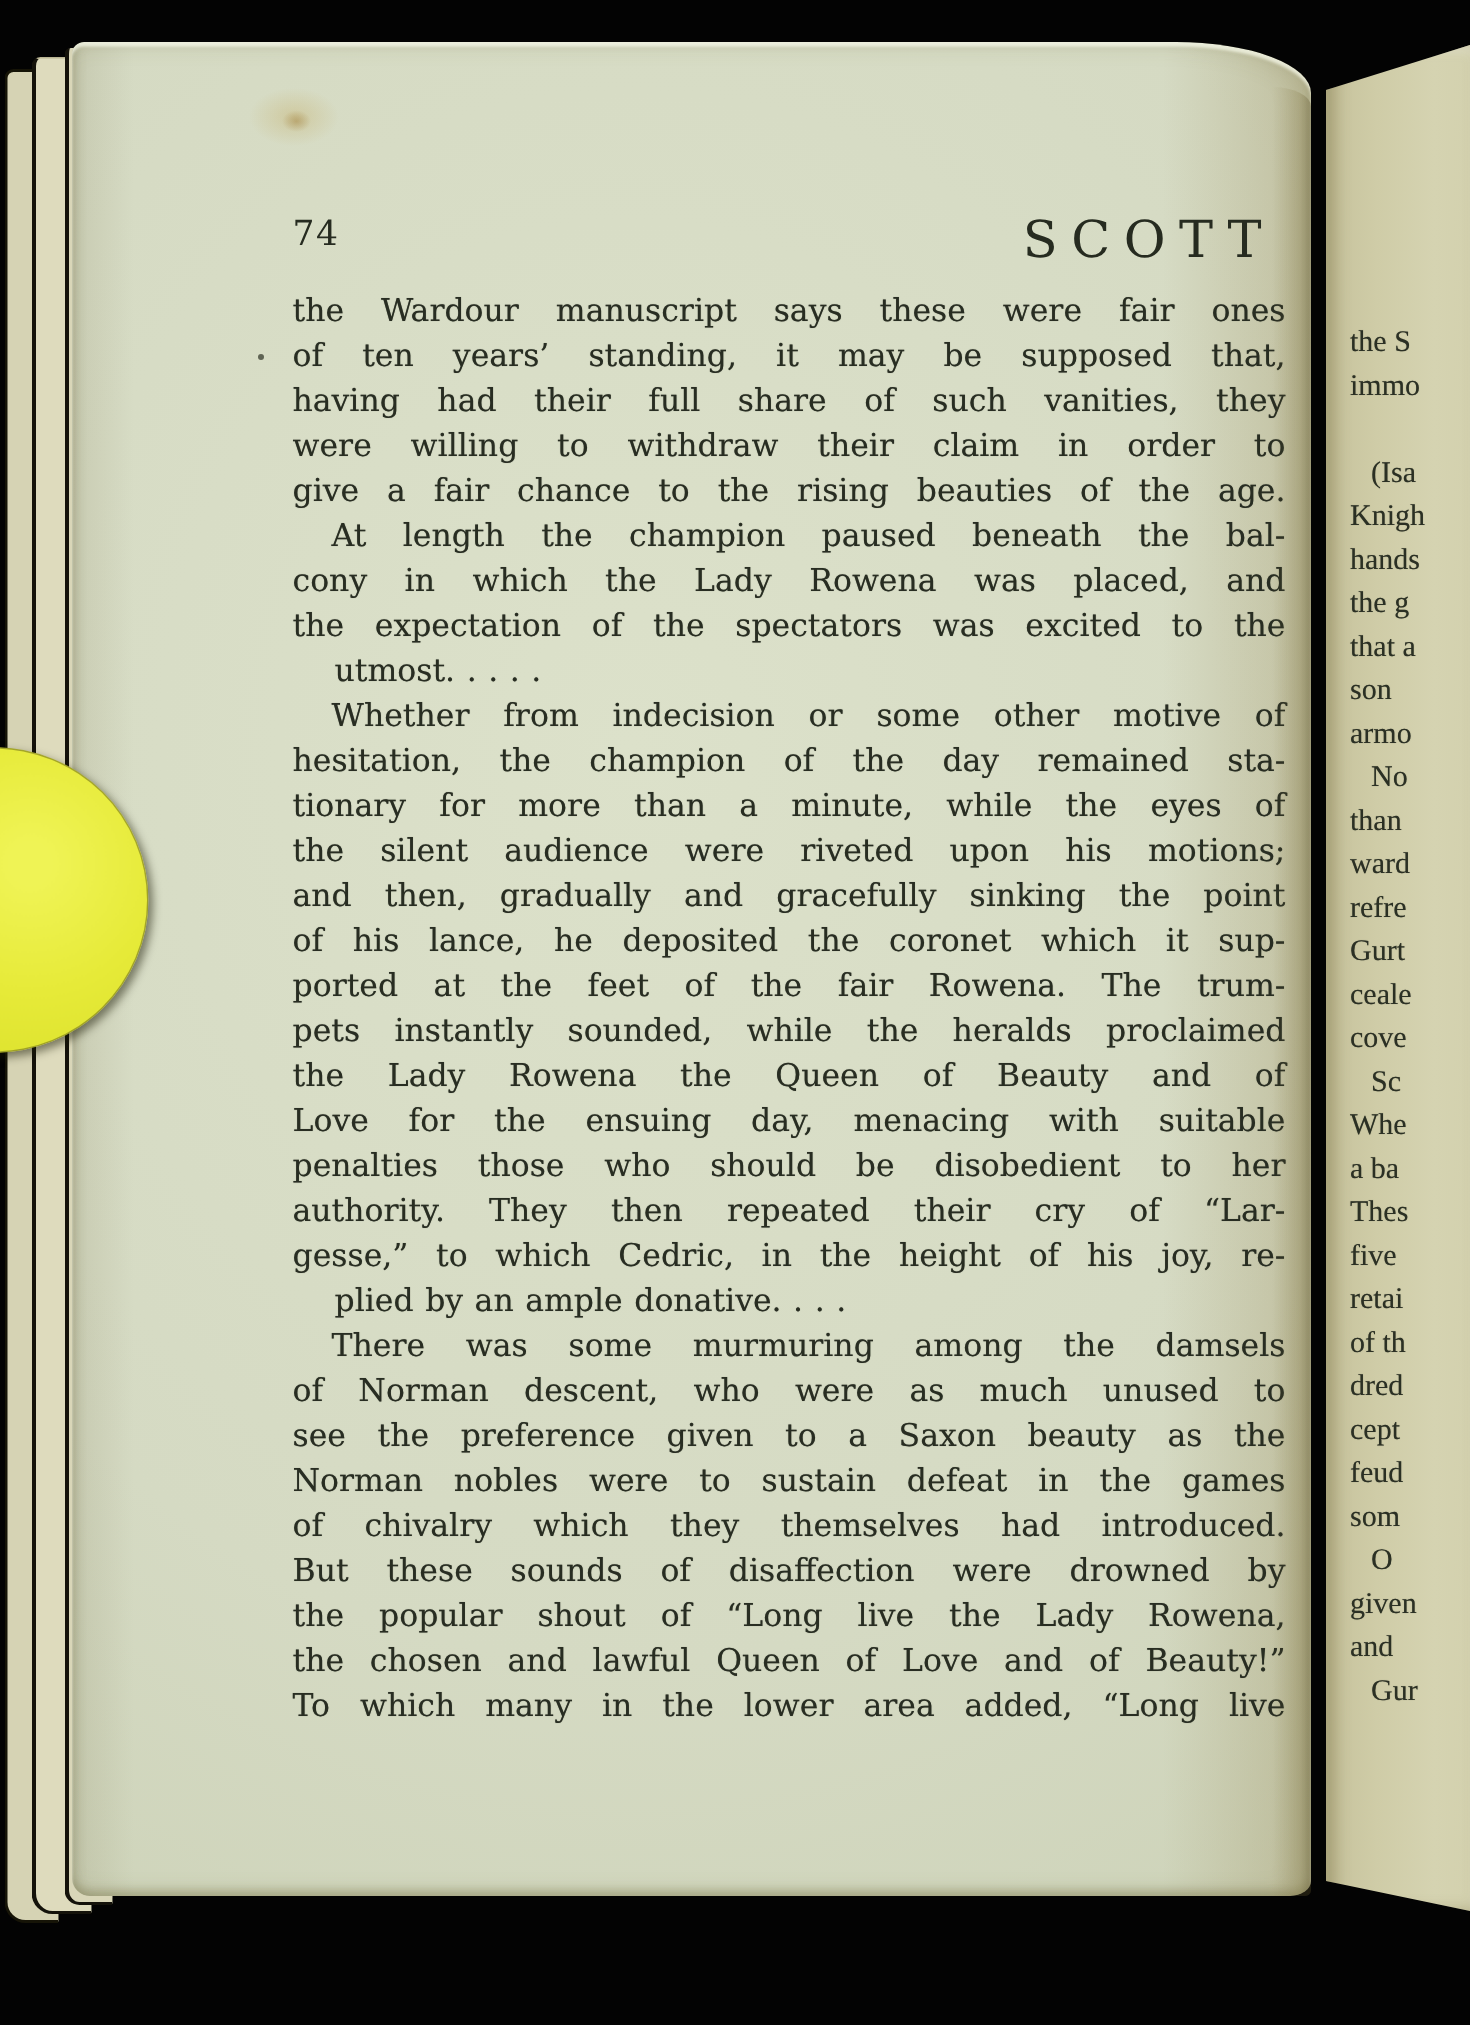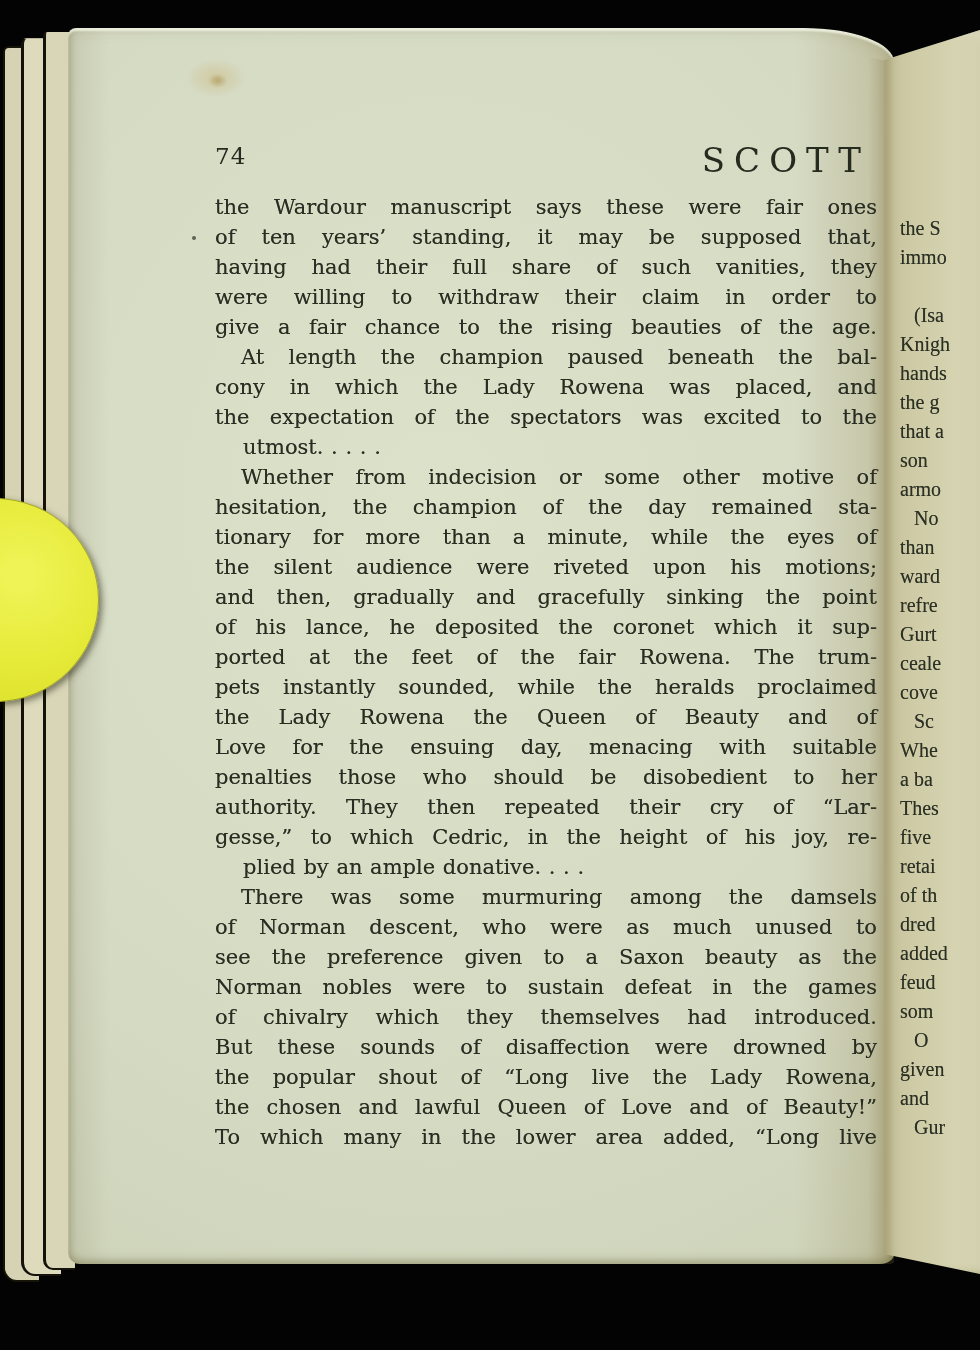--- a/index.html
+++ b/index.html
@@ -17,21 +17,21 @@
   .s1{left:3px;top:46px;width:36px;height:1236px;background:#d6d3b4;
       border:2px solid #161407;border-right:none;border-radius:6px 0 0 14px;}
   .s2{left:21px;top:38px;width:40px;height:1238px;background:#dedbbd;
       border-left:3px solid #14120a;border-top:1px solid #b9b493;
       border-bottom:2px solid #14120a;border-radius:6px 0 0 14px;}
   .s3{left:43px;top:32px;width:32px;height:1238px;background:#d9d6b8;
       border-left:3px solid #14120a;border-bottom:2px solid #14120a;border-radius:4px 0 0 10px;}
 
   
   .left-page{
-    position:absolute;left:68px;top:28px;width:826px;height:1236px;
+    position:absolute;left:48px;top:28px;width:826px;height:1236px;
     background:
       linear-gradient(90deg, rgba(110,100,60,.14) 0%, rgba(0,0,0,0) 5%, rgba(0,0,0,0) 88%, rgba(150,135,85,.30) 99%),
       radial-gradient(120% 90% at 45% 38%, #dce1ca 0%, #d5dac3 55%, #c9cfb3 100%);
     border-radius:8px 90px 14px 12px / 8px 34px 10px 12px;
     box-shadow:
       inset 0 3px 2px rgba(250,252,238,.75),
       inset -8px 0 16px rgba(120,108,60,.22),
       inset 3px 0 7px rgba(100,95,55,.18),
       inset 0 -4px 6px rgba(120,115,70,.28);
   }
@@ -151,21 +151,21 @@
         <div class="rline">ceale</div>
         <div class="rline">cove</div>
         <div class="rline indent">Sc</div>
         <div class="rline">Whe</div>
         <div class="rline">a ba</div>
         <div class="rline">Thes</div>
         <div class="rline">five</div>
         <div class="rline">retai</div>
         <div class="rline">of th</div>
         <div class="rline">dred</div>
-        <div class="rline">added</div>
+        <div class="rline">cept</div>
         <div class="rline">feud</div>
         <div class="rline">som</div>
         <div class="rline indent">O</div>
         <div class="rline">given</div>
         <div class="rline">and</div>
         <div class="rline indent">Gur</div>
       </div>
   </div>
 
   <div class="tab"></div>

